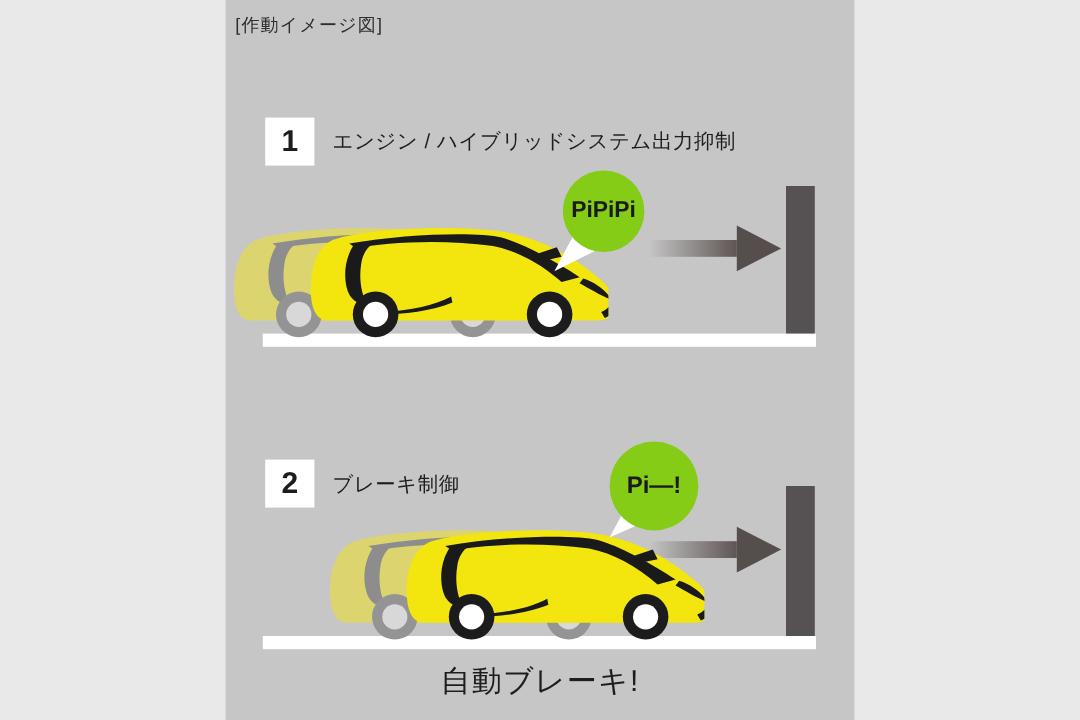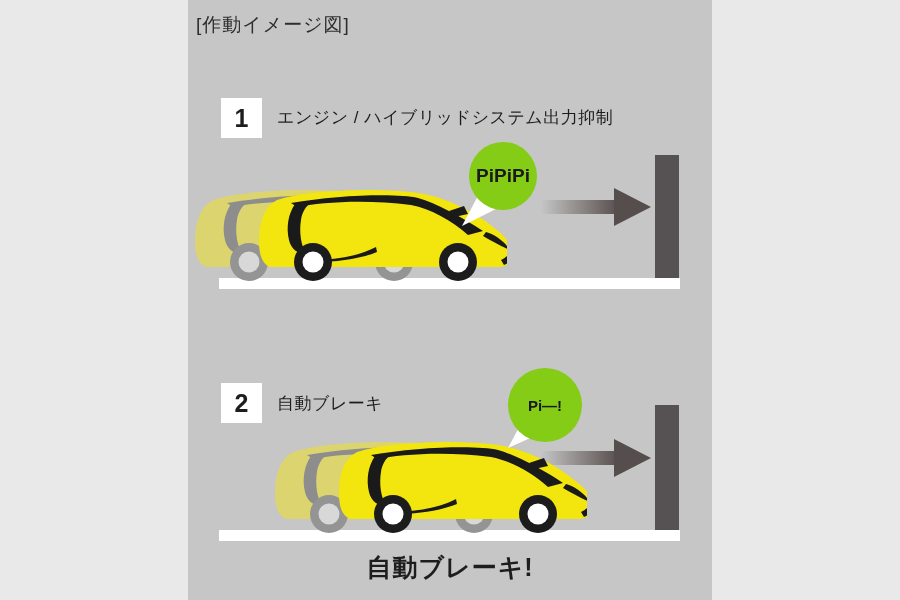--- a/index.html
+++ b/index.html
@@ -9,34 +9,34 @@
   *{margin:0;padding:0;box-sizing:border-box;}
   html,body{width:900px;height:600px;}
   body{
     position:relative;width:900px;height:600px;overflow:hidden;
     background:var(--margin-bg);
     font-family:"Liberation Sans","DejaVu Sans",sans-serif;
     color:var(--ink);
   }
   .panel{position:absolute;left:188px;top:0;width:524px;height:600px;background:var(--panel-bg);}
   .abs{position:absolute;}
-  .title{left:196px;top:12px;font-size:19px;letter-spacing:1px;color:#2d2d2d;}
+  .title{left:196px;top:12px;font-size:15px;letter-spacing:1px;color:#2d2d2d;}
   .badge{width:41px;height:40px;background:#ffffff;display:flex;align-items:center;justify-content:center;
          font-weight:bold;font-size:25px;color:var(--ink);}
   .step-label{font-weight:normal;font-size:17px;color:var(--ink);letter-spacing:0.5px;line-height:22px;}
   .road{height:11px;background:#ffffff;z-index:3;}
   .wall{width:24px;background:var(--wall-gray);z-index:2;}
   .car-svg{z-index:4;}
   .arrow-svg{z-index:2;}
   .bubble{background:#84cc16;border-radius:50%;display:flex;align-items:center;justify-content:center;
           font-weight:bold;color:#1a1a1a;z-index:6;}
   .bubble-1{left:469px;top:142px;width:68px;height:68px;font-size:19px;}
-  .bubble-2{left:508px;top:368px;width:74px;height:74px;font-size:15px;}
+  .bubble-2{left:508px;top:368px;width:74px;height:74px;font-size:20px;}
   .tail-svg{z-index:5;}
-  .footer{left:188px;top:551px;width:524px;text-align:center;font-weight:bold;font-size:25px;
+  .footer{left:188px;top:551px;width:524px;text-align:center;font-weight:normal;font-size:25px;
           letter-spacing:1px;color:var(--ink);}
   
   .s-body{fill:var(--car-yellow);} .s-dark{fill:#1a1a1a;} .s-tire{fill:#1c1c1c;} .s-hub{fill:#ffffff;}
   .g-body{fill:var(--ghost-yellow);} .g-dark{fill:#8d8d8d;} .g-tire{fill:#949494;} .g-hub{fill:#d8d8d8;}
 </style>
 </head>
 <body>
 
 <div class="panel"></div>
 
@@ -90,21 +90,21 @@
 <svg class="abs tail-svg" style="left:456px;top:190px;" width="50" height="40" viewBox="0 0 50 40">
   <polygon points="24,2 6,36 46,16" fill="#ffffff"></polygon>
 </svg>
 <div class="abs bubble bubble-1">
   <span>PiPiPi</span>
 </div>
 
 <div class="abs badge" style="left:221px;top:383px;">
   <span>2</span>
 </div>
-<div class="abs step-label" style="left:277px;top:393px;">自動ブレーキ</div>
+<div class="abs step-label" style="left:277px;top:393px;">ブレーキ制御</div>
 
 <div class="abs road" style="left:219px;top:530px;width:461px;"></div>
 <div class="abs wall" style="left:655px;top:405px;height:125px;"></div>
 
 <svg class="abs arrow-svg" style="left:538px;top:437px;" width="114" height="42" viewBox="0 0 114 42">
   <defs>
     <linearGradient id="gA2" x1="0" y1="0" x2="1" y2="0">
       <stop offset="0" stop-color="#c7c7c7"></stop>
         <stop offset="1" stop-color="#5e5554"></stop>
     </linearGradient>

